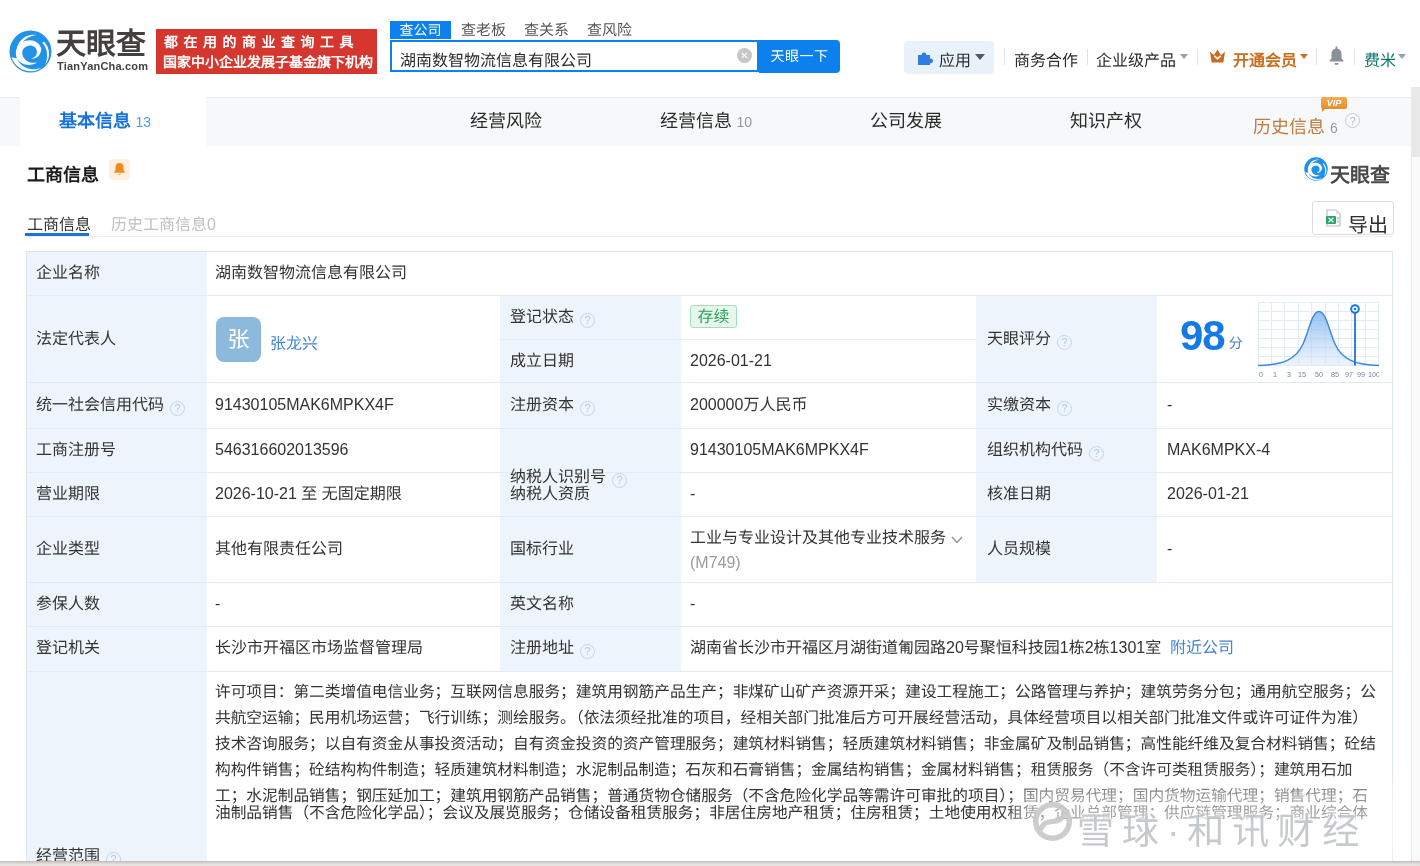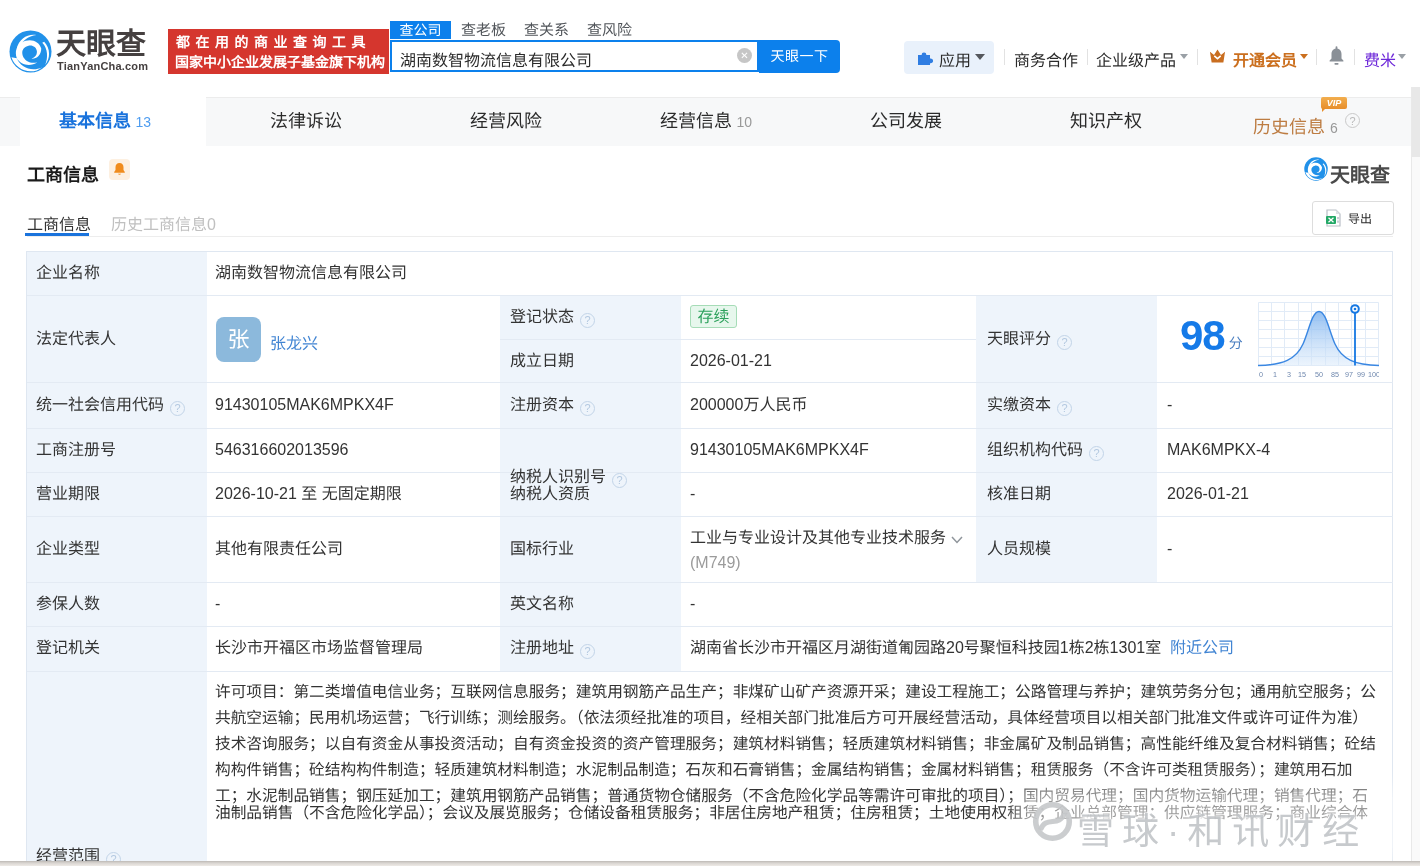--- a/index.html
+++ b/index.html
@@ -20,21 +20,21 @@
 
 <svg class="abs" style="left:9px;top:30px;" width="43" height="43" viewBox="0 0 44 44">
   <circle cx="22" cy="22" r="21.5" fill="#2191e9"></circle>
   <path d="M8 19 C10 9 19 3.5 28 5 C20 6 12 11 10 20 Z" fill="#fff"></path>
   <path d="M2.5 28 C7 42 24 46.5 34 38 C24 43 12 39 8 29 C5 21 9 13 17 11 C24 9 31 12 33 19 C33 26 28 30 23 29.5 C27 28 29 25 28.5 21.5 C28 17.5 24 15 20 16 C15 17 12.5 21 14 26 C16 32 23 35 29 33 C22 38 12 36 8 29 Z" fill="#fff"></path>
   <path d="M36 12 C42.5 19 42.5 29 37 35.5 C40 29 40 19 34 13 Z" fill="#fff"></path>
 </svg>
 <div class="abs" style="left:56px;top:31px;font-size:30px;font-weight:bold;color:#454040;letter-spacing:0px;line-height:26px;">天眼查</div>
 <div class="abs" style="left:57px;top:60px;font-size:11px;font-weight:bold;color:#454040;letter-spacing:0.2px;">TianYanCha.com</div>
 
-<div class="abs" style="left:156px;top:29px;width:221px;height:45px;background:#d5362e;color:#fff;font-weight:bold;margin-left:12px;">
+<div class="abs" style="left:156px;top:29px;width:221px;height:45px;background:#d5362e;color:#fff;font-weight:bold;">
   <div class="abs" style="left:8px;top:3px;width:206px;font-size:14px;letter-spacing:5.5px;line-height:21px;white-space:nowrap;">都在用的商业查询工具</div>
   <div class="abs" style="left:7px;top:24px;width:210px;font-size:14px;letter-spacing:0px;line-height:19px;white-space:nowrap;">国家中小企业发展子基金旗下机构</div>
 </div>
 
 <div class="abs" style="left:390px;top:21px;width:61px;height:18px;background:#0c80ec;color:#fff;font-size:14px;text-align:center;line-height:18px;">查公司</div>
 <div class="abs" style="left:461px;top:21px;height:18px;color:#51555a;font-size:15px;line-height:18px;">查老板</div>
 <div class="abs" style="left:524px;top:21px;height:18px;color:#51555a;font-size:15px;line-height:18px;">查关系</div>
 <div class="abs" style="left:587px;top:21px;height:18px;color:#51555a;font-size:15px;line-height:18px;">查风险</div>
 
 <div class="abs" style="left:390px;top:40px;width:369px;height:32px;border:2px solid #0c80ec;background:#fff;"></div>
@@ -61,27 +61,26 @@
 </svg>
 <div class="abs" style="left:1233px;top:47px;font-size:16px;font-weight:bold;color:#cb6f1e;">开通会员</div>
 <div class="abs" style="left:1300px;top:54px;width:0;height:0;border-left:4.5px solid transparent;border-right:4.5px solid transparent;border-top:5.5px solid #cb6f1e;"></div>
 <div class="abs" style="left:1316px;top:49px;width:1px;height:16px;background:#e2e2e2;"></div>
 <svg class="abs" style="left:1328px;top:46px;" width="17" height="20" viewBox="0 0 17 20">
   <rect x="7.6" y="0.2" width="1.8" height="3" rx="0.9" fill="#8a9097"></rect>
   <path d="M8.5 2.6 c3.1 0 5 2.5 5 5.4 l0 4.4 1.9 2 0 1.2 -13.8 0 0 -1.2 1.9 -2 0 -4.4 c0 -2.9 1.9 -5.4 5 -5.4 Z" fill="#8a9097"></path>
   <rect x="6.4" y="17" width="4.2" height="1.7" rx="0.85" fill="#8a9097"></rect>
 </svg>
 <div class="abs" style="left:1354px;top:49px;width:1px;height:16px;background:#e2e2e2;"></div>
-<div class="abs" style="left:1364px;top:47px;font-size:16px;color:#6d28d9;">费米</div>
+<div class="abs" style="left:1364px;top:47px;font-size:16px;color:#0f766e;">费米</div>
 <div class="abs" style="left:1398px;top:54px;width:0;height:0;border-left:4.5px solid transparent;border-right:4.5px solid transparent;border-top:5.5px solid #9aa0a6;"></div>
 
 <div class="abs" style="left:0;top:97px;width:1411px;height:49px;background:#f7f8f9;border-top:1px solid #ececec;"></div>
 <div class="abs" style="left:20px;top:97px;width:186px;height:49px;background:#fff;"></div>
 <div class="abs" style="left:12px;top:97px;width:186px;height:49px;text-align:center;line-height:49px;"><span style="font-size:18px;font-weight:bold;color:#1a73dc;">基本信息</span> <span style="font-size:14px;color:#4f9df0;">13</span></div>
-<div class="abs" style="left:206px;top:97px;width:200px;height:49px;text-align:center;line-height:49px;font-size:18px;color:#2b2b2b;">法律诉讼</div>
 <div class="abs" style="left:406px;top:97px;width:200px;height:49px;text-align:center;line-height:49px;font-size:18px;color:#2b2b2b;">经营风险</div>
 <div class="abs" style="left:606px;top:97px;width:200px;height:49px;text-align:center;line-height:49px;"><span style="font-size:18px;color:#2b2b2b;">经营信息</span> <span style="font-size:14px;color:#999;">10</span></div>
 <div class="abs" style="left:1006px;top:97px;width:200px;height:49px;text-align:center;line-height:49px;font-size:18px;color:#2b2b2b;">知识产权</div>
 <div class="abs" style="left:806px;top:97px;width:200px;height:49px;text-align:center;line-height:49px;font-size:18px;color:#2b2b2b;">公司发展</div>
 <div class="abs" style="left:1253px;top:112px;font-size:18px;color:#bd7c42;">历史信息 <span style="font-size:14px;color:#999;">6</span></div>
 <div class="abs" style="left:1345px;top:113px;width:15px;height:15px;border:1px solid #c9c9c9;border-radius:50%;color:#b9b9b9;font-size:11px;line-height:14px;text-align:center;">?</div>
 <div class="abs" style="left:1321px;top:97px;width:26px;height:12px;background:linear-gradient(180deg,#f2ae4e,#e78e2b);border-radius:2px;color:#fff;font-size:9px;font-weight:bold;font-style:italic;text-align:center;line-height:12px;">VIP</div>
 <div class="abs" style="left:1322px;top:108px;width:0;height:0;border-left:4px solid #e78e2b;border-bottom:4px solid transparent;"></div>
 
 <div class="abs" style="left:27px;top:160px;font-size:18px;font-weight:bold;color:#1b1b1b;">工商信息</div>
@@ -106,21 +105,21 @@
 
 <div class="abs" style="left:1312px;top:201px;width:82px;height:34px;border:1px solid #ddd;border-radius:3px;background:#fff;"></div>
 <svg class="abs" style="left:1326px;top:209px;" width="15" height="18" viewBox="0 0 15 18">
   <path d="M1 1 h9 l4 4 v12 h-13 Z" fill="#fff" stroke="#b9bfc6" stroke-width="1.2"></path>
   <path d="M10 1 l4 4 h-4 Z" fill="#dde1e5"></path>
   <rect x="11" y="8" width="2.2" height="2.2" fill="#c9ced4"></rect>
   <rect x="11" y="11.5" width="2.2" height="2.2" fill="#c9ced4"></rect>
   <rect x="0" y="7" width="10" height="8" rx="1" fill="#23a866"></rect>
   <path d="M2.5 8.8 l5 4.4 M7.5 8.8 l-5 4.4" stroke="#fff" stroke-width="1.3"></path>
 </svg>
-<div class="abs" style="left:1348px;top:209px;font-size:12px;color:#2b2b2b;text-align:center;">导出</div>
+<div class="abs" style="left:1348px;top:209px;font-size:20px;color:#2b2b2b;text-align:center;">导出</div>
 
 <div id="tablebox" class="abs" style="left:26px;top:251px;width:1367px;height:615px;border:1px solid #dfe7f1;border-bottom:none;"></div>
 
 <div class="abs" style="left:27px;top:252px;width:180px;height:614px;background:#eef4fb;"></div>
 <div class="abs" style="left:500px;top:295px;width:181px;height:376px;background:#eef4fb;"></div>
 <div class="abs" style="left:976px;top:295px;width:181px;height:287px;background:#eef4fb;"></div>
 
 <div class="abs" style="left:27px;top:295px;width:1366px;height:1px;background:#e3eaf3;"></div>
 <div class="abs" style="left:27px;top:382px;width:1366px;height:1px;background:#e3eaf3;"></div>
 <div class="abs" style="left:27px;top:428px;width:1366px;height:1px;background:#e3eaf3;"></div>

